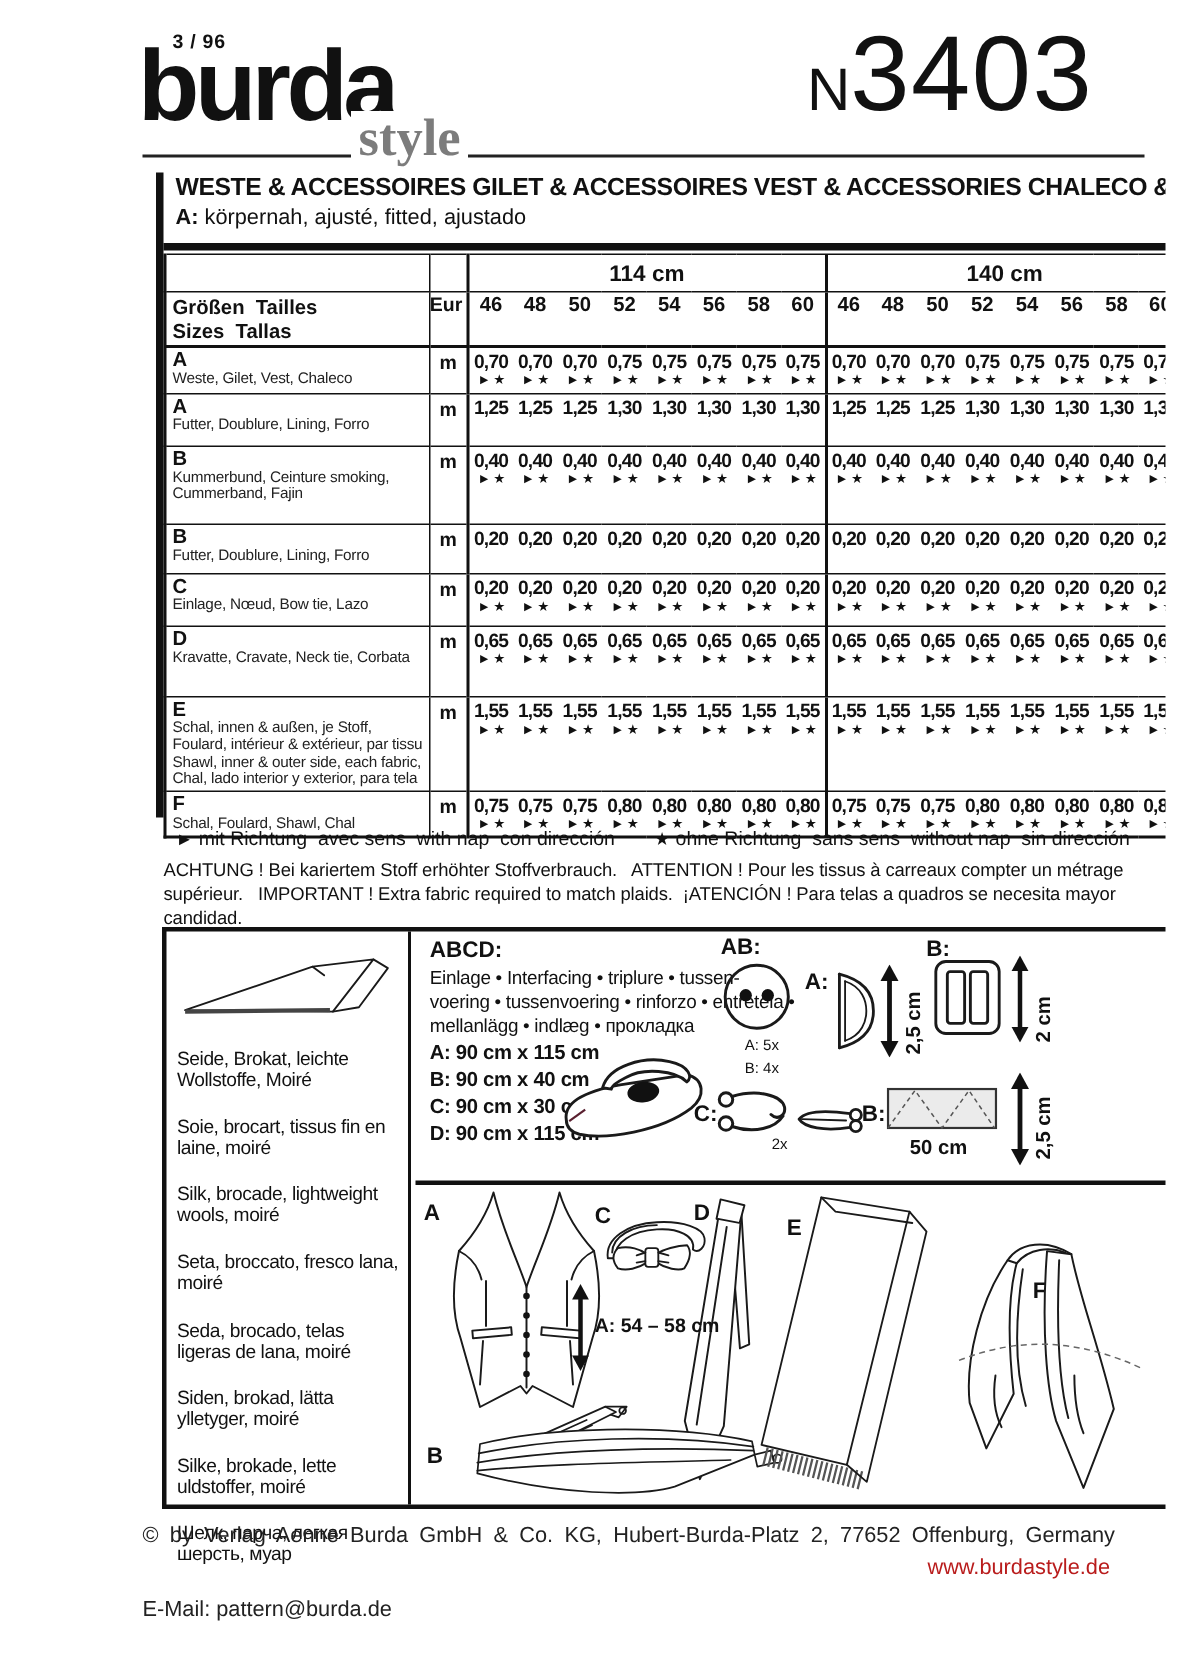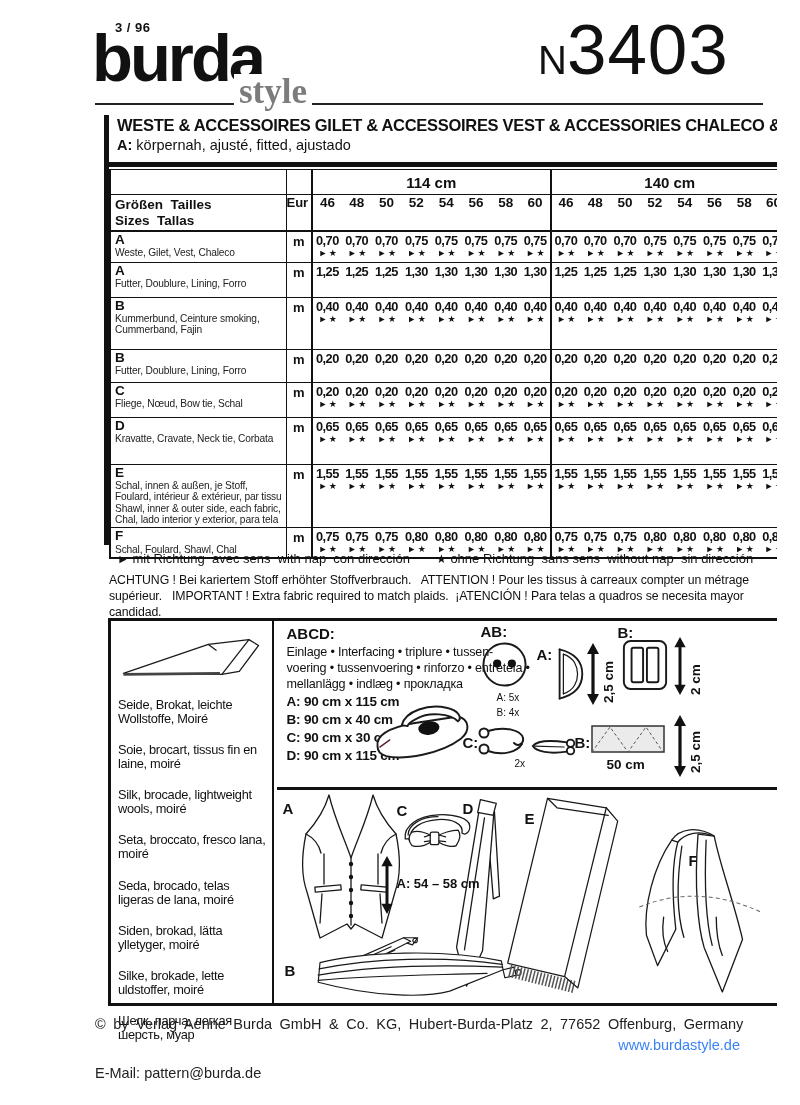--- a/index.html
+++ b/index.html
@@ -61,21 +61,21 @@
   .abcd-line{font-size:12.6px;line-height:1.27;letter-spacing:-.2px;white-space:pre;}
   .abcd-size{font-size:13.5px;font-weight:bold;line-height:1.33;letter-spacing:-.2px;}
   .cnt{font-size:10px;font-weight:normal;line-height:1.45;}
   .vdim{writing-mode:vertical-rl;transform:rotate(180deg);font-size:13.5px;font-weight:bold;}
   .hdim{font-size:13.5px;font-weight:bold;}
   .g-letter{position:absolute;font-size:15px;font-weight:bold;}
   .tie-len{position:absolute;font-size:13px;font-weight:bold;white-space:nowrap;}
   
   .foot1{position:absolute;left:95px;top:1016px;width:670px;font-size:14.5px;word-spacing:3.5px;color:#222;}
   .foot2l{position:absolute;left:95px;top:1037px;font-size:14.5px;color:#222;margin-top:28px;}
-  .foot2r{position:absolute;right:37px;top:1037px;font-size:14.5px;color:#3b82f6;}
+  .foot2r{position:absolute;right:37px;top:1037px;font-size:14.5px;color:#b91c1c;}
   
   .ln{stroke:#1a1a1a;fill:none;stroke-width:2;stroke-linecap:round;stroke-linejoin:round;}
   .ln1{stroke:#1a1a1a;fill:none;stroke-width:1.3;stroke-linecap:round;stroke-linejoin:round;}
   .wfill{fill:#fff;}
 </style>
 </head>
 <body>
 
 <div class="page">
 
@@ -389,21 +389,21 @@
             <td class="val">
               <div class="num">0,20</div>
             </td>
             <td class="val">
               <div class="num">0,20</div>
             </td>
           </tr>
           <tr class="data" style="height:35px">
             <td class="b-r1 lbl">
               <div class="letter">C</div>
-              <div class="desc">Fliege, Nœud, Bow tie, Schal</div>
+              <div class="desc">Einlage, Nœud, Bow tie, Lazo</div>
             </td>
             <td class="b-r2 unit">m</td>
             <td class="val b-gl">
               <div class="num">0,20</div>
               <div class="sym">►★</div>
             </td>
             <td class="val">
               <div class="num">0,20</div>
               <div class="sym">►★</div>
             </td>

